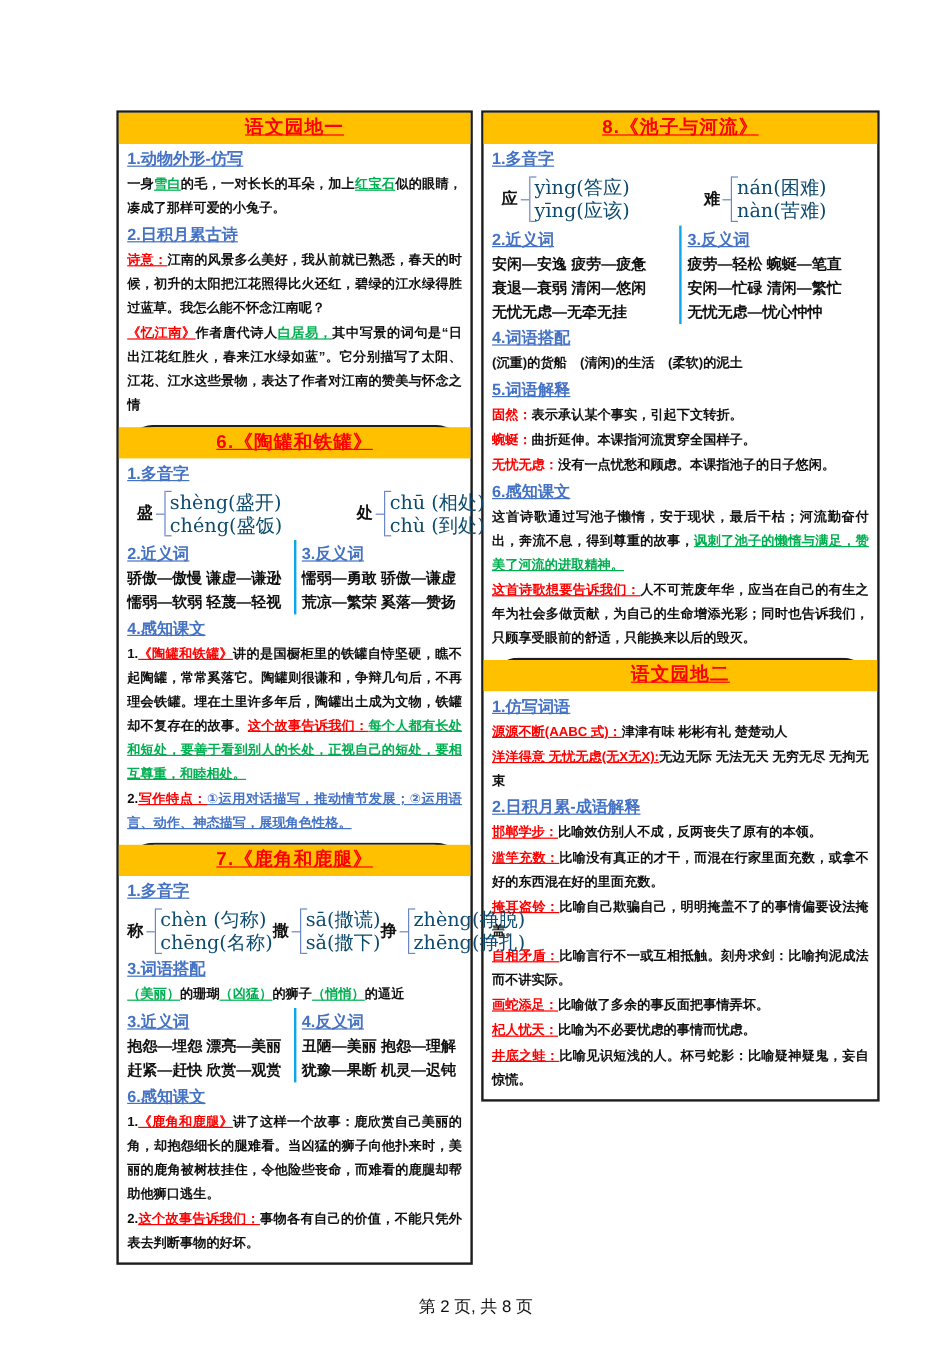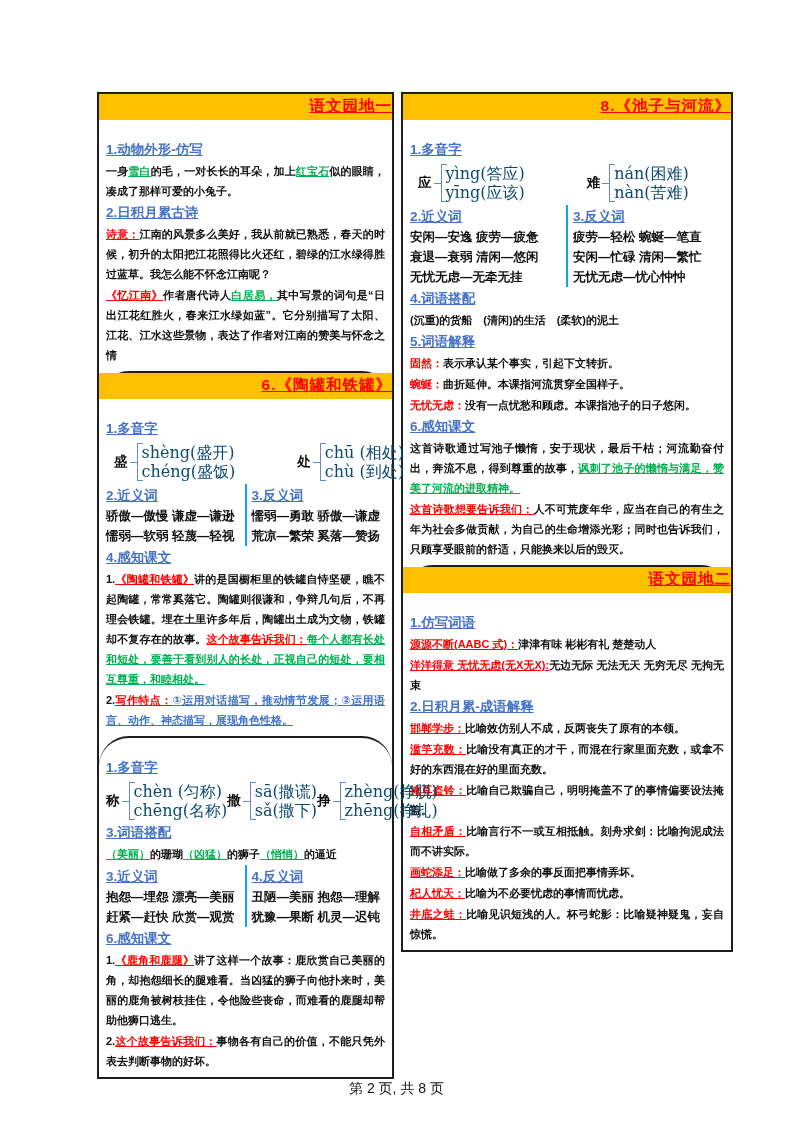--- a/index.html
+++ b/index.html
@@ -4,23 +4,23 @@
 <title>Document</title>
 <style>
   html,body{margin:0;padding:0;background:#ffffff;}
   .page{position:relative;width:793px;height:1122px;background:#fff;overflow:hidden;
         font-family:"Liberation Sans","DejaVu Sans",sans-serif;color:#111;}
   .columns{position:absolute;left:97px;top:92px;display:flex;gap:7px;align-items:flex-start;}
   .col{display:flex;flex-direction:column;border:2px solid #1d1d1d;box-sizing:border-box;}
   .col-left{width:297px;}
   .col-right{width:332px;}
   .section + .section{border-top:2px solid #1d1d1d;border-radius:30px;}
-  .section-header{background:#FFC000;text-align:right;padding:2px 0 3px;}
+  .section-header{background:#FFC000;text-align:center;padding:2px 0 3px;}
   .section-title{color:#FF0000;font-weight:bold;font-size:15.5px;text-decoration:underline;letter-spacing:1px;}
-  .section-body{padding:18px 7px 6px;}
+  .section-body{padding:1px 7px 6px;}
   .sub{color:#4472C4;font-weight:bold;font-size:13.5px;text-decoration:underline;line-height:20px;margin-top:2px;}
   .p{font-weight:bold;font-size:11px;line-height:20px;text-align:justify;margin-top:1px;}
   .run-k{color:#111;}
   .run-ku{color:#111;text-decoration:underline;}
   .run-r{color:#FF0000;}
   .run-ru{color:#FF0000;text-decoration:underline;}
   .run-dr{color:#C00000;}
   .run-gu{color:#00B050;text-decoration:underline;}
   .run-bu{color:#4472C4;text-decoration:underline;}
   .pairs{display:flex;margin-top:1px;}
@@ -89,20 +89,21 @@
                 <div class="pair-line">懦弱—勇敢 骄傲—谦虚</div>
                 <div class="pair-line">荒凉—繁荣 奚落—赞扬</div>
               </div>
             </div>
             <div class="sub">4.感知课文</div>
             <div class="p"><span class="run-k">1.</span><span class="run-ru">《陶罐和铁罐》</span><span class="run-k">讲的是国橱柜里的铁罐自恃坚硬，瞧不起陶罐，常常奚落它。陶罐则很谦和，争辩几句后，不再理会铁罐。埋在土里许多年后，陶罐出土成为文物，铁罐却不复存在的故事。</span><span class="run-ru">这个故事告诉我们：</span><span class="run-gu">每个人都有长处和短处，要善于看到别人的长处，正视自己的短处，要相互尊重，和睦相处。</span></div>
             <div class="p"><span class="run-k">2.</span><span class="run-ru">写作特点：</span><span class="run-bu">①运用对话描写，推动情节发展；②运用语言、动作、神态描写，展现角色性格。</span></div>
           </div>
         </section>
         <section class="section">
+          <div class="section-header"><span class="section-title">7.《鹿角和鹿腿》</span></div>
           <div class="section-body">
             <div class="sub">1.多音字</div>
             <div class="dyrow three">
               <span class="dy">
                 <span class="dy-char">称</span>
                 <span class="dy-dash"></span>
                 <span class="dy-read">
                   <div class="py">chèn (匀称)</div>
                   <div class="py">chēng(名称)</div>
                 </span>

